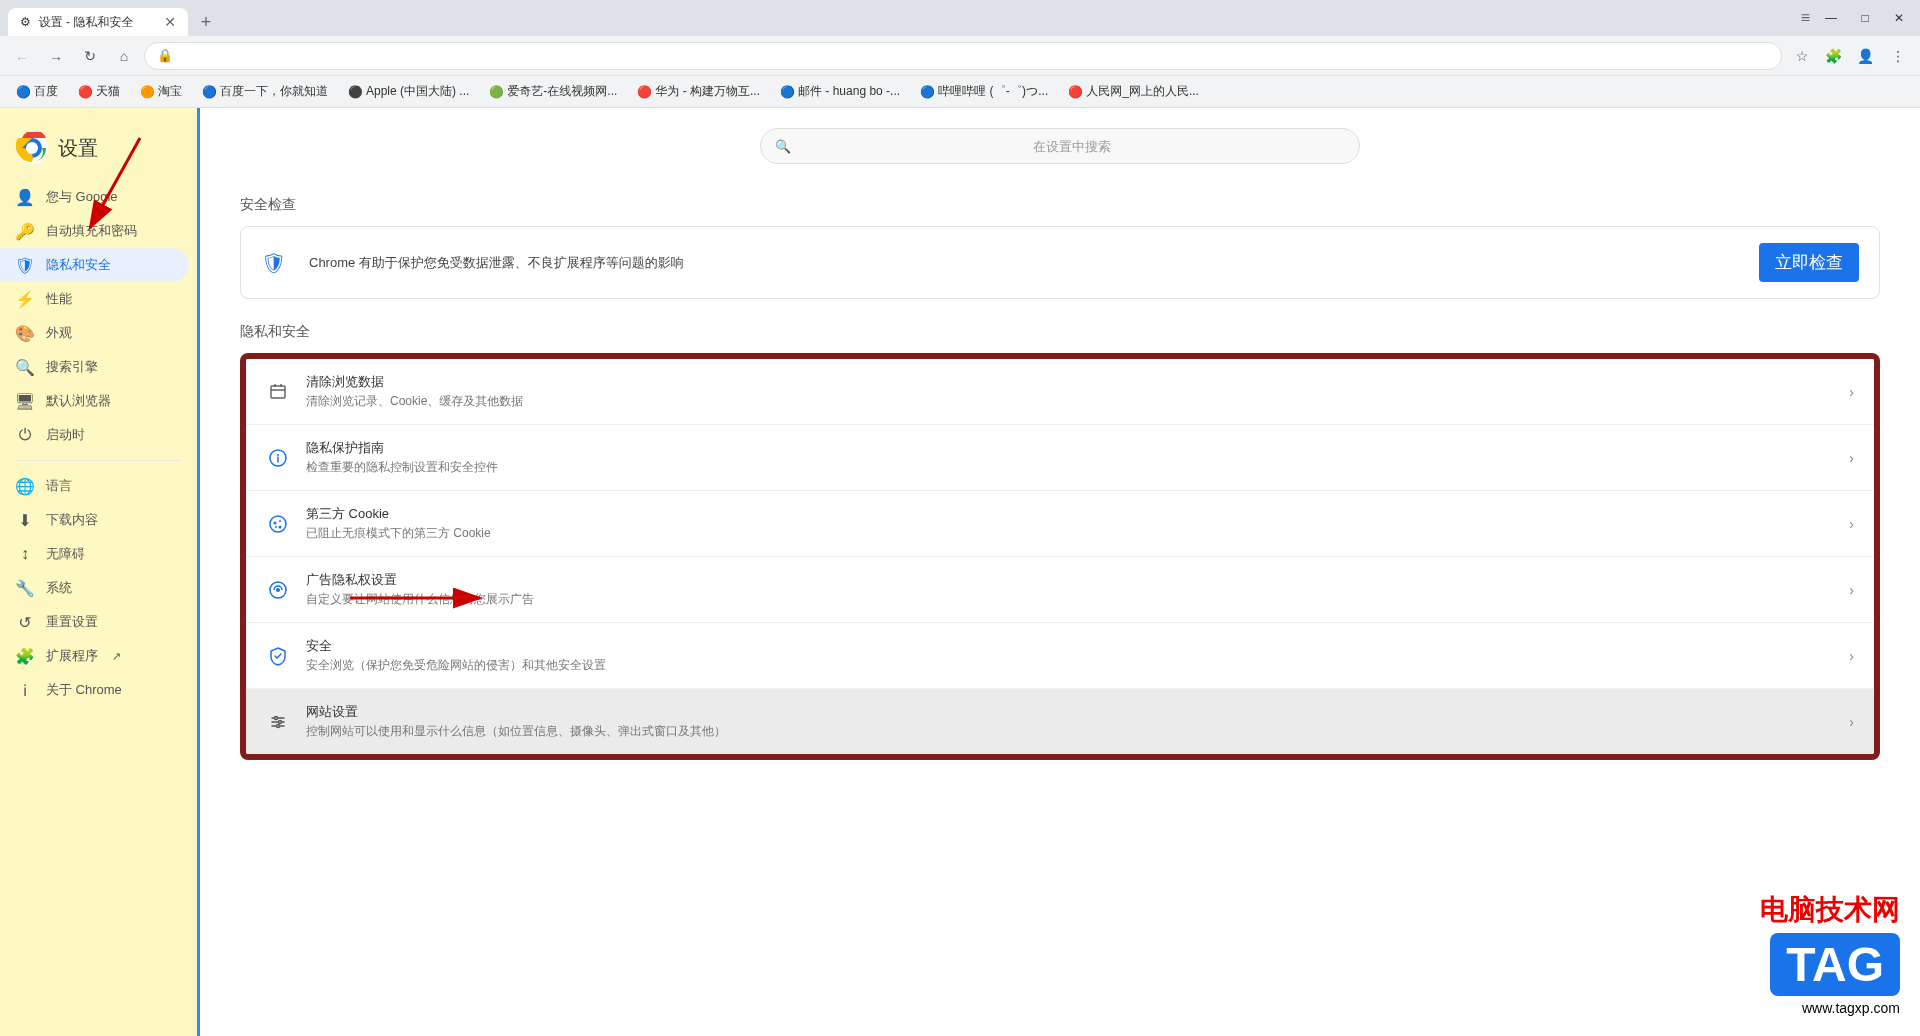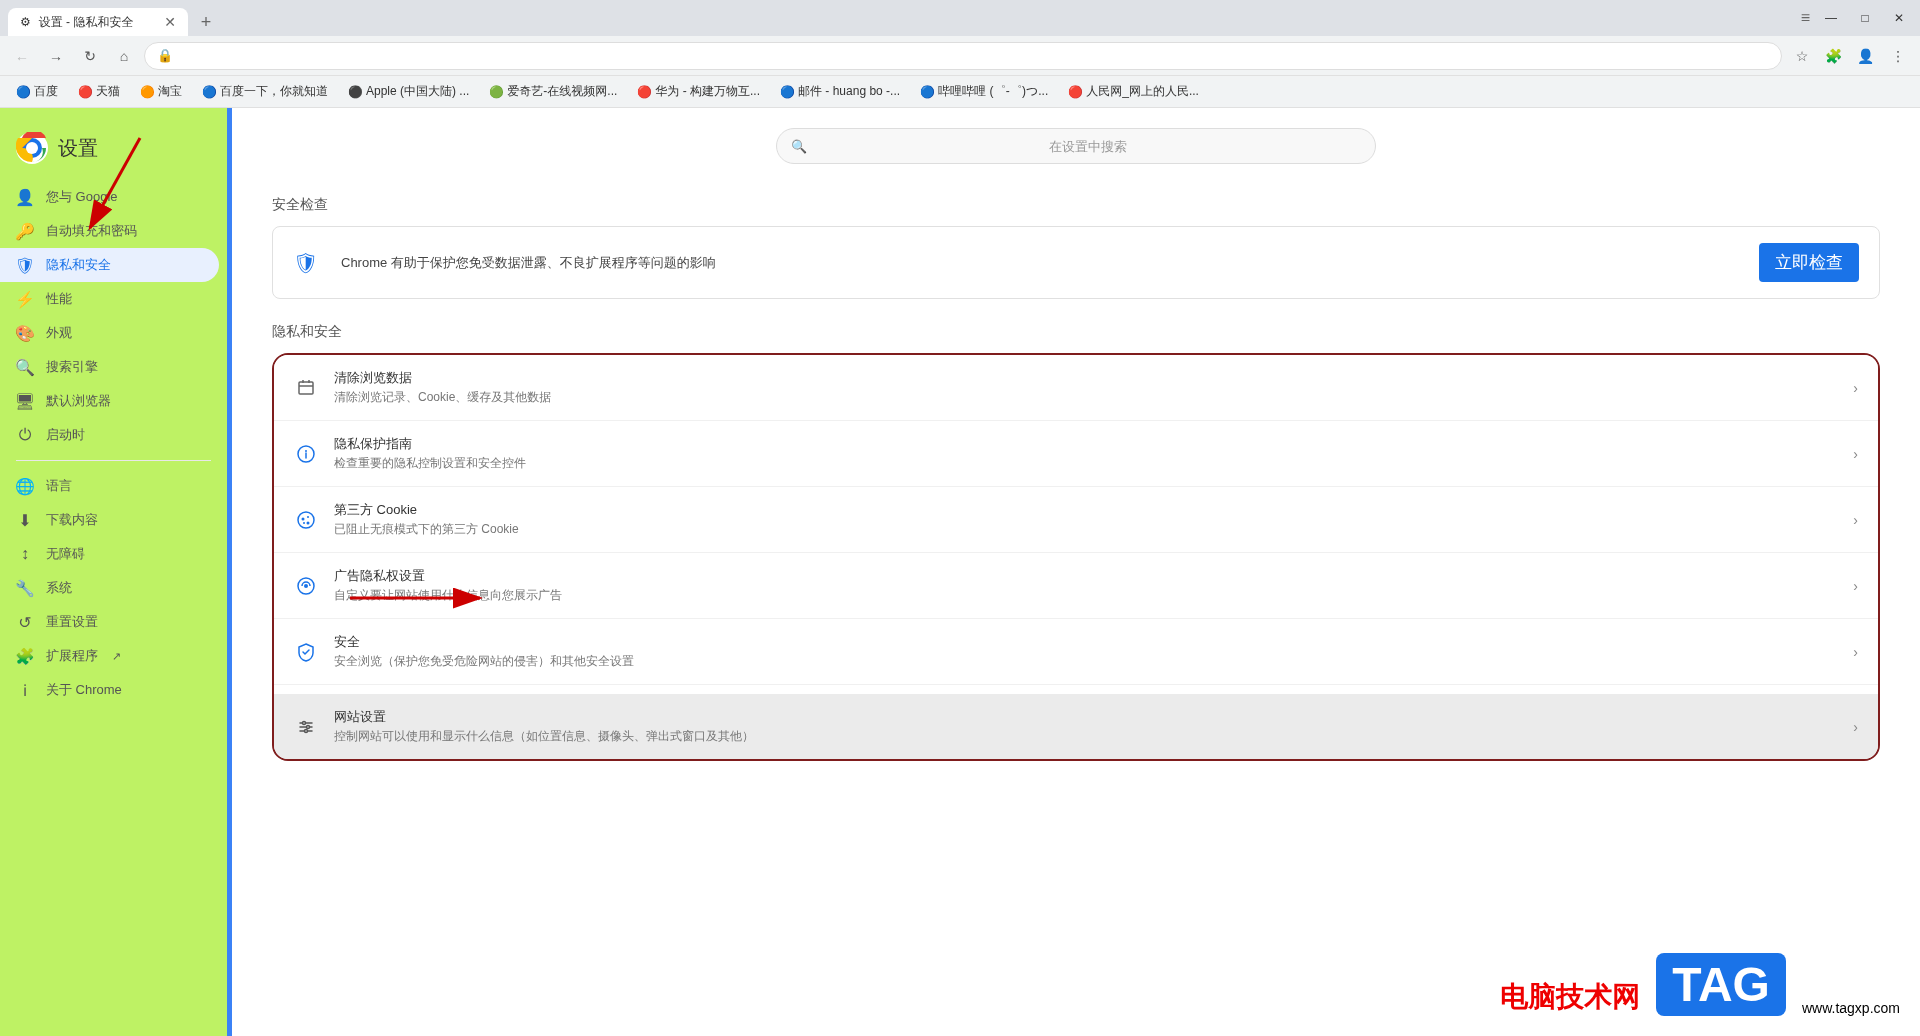--- a/index.html
+++ b/index.html
@@ -30,21 +30,21 @@
 
     
     .bookmarks-bar { height: 32px; background: #f1f3f4; display: flex; align-items: center; padding: 0 8px; gap: 4px; border-bottom: 1px solid #e0e0e0; overflow: hidden; }
     .bookmark-item { display: flex; align-items: center; gap: 4px; padding: 2px 8px; border-radius: 4px; cursor: pointer; font-size: 12px; color: #333; white-space: nowrap; }
     .bookmark-favicon { width: 14px; height: 14px; border-radius: 2px; }
 
     
     .main-content { display: flex; flex: 1; overflow: hidden; background: #fff; }
 
     
-    .sidebar { width: 232px; background: #bef264; padding: 16px 0; border-right: 5px solid #3b82f6; overflow-y: auto; }
+    .sidebar { width: 200px; background: #fef9c3; padding: 16px 0; border-right: 3px solid #3b82f6; overflow-y: auto; }
     .sidebar-header { display: flex; align-items: center; gap: 10px; padding: 8px 16px 16px; }
     .chrome-logo { width: 32px; height: 32px; }
     .sidebar-title { font-size: 20px; color: #333; font-weight: 400; }
     .sidebar-item { display: flex; align-items: center; gap: 12px; padding: 8px 16px; cursor: pointer; border-radius: 0 20px 20px 0; margin-right: 8px; color: #555; font-size: 13px; }
     .sidebar-item.active { background: #e8f0fe; color: #1a73e8; font-weight: 500; }
     .sidebar-item .item-icon { width: 18px; height: 18px; display: flex; align-items: center; justify-content: center; font-size: 16px; flex-shrink: 0; }
     .sidebar-divider { height: 1px; background: #e8e8e8; margin: 8px 16px; }
 
     
     .page-content { flex: 1; padding: 20px 40px; overflow-y: auto; background: #fff; }
@@ -55,32 +55,32 @@
 
     
     .section-title { font-size: 14px; color: #555; margin-bottom: 12px; font-weight: 400; margin-top: 24px; }
     .safety-card { background: #fff; border: 1px solid #e0e0e0; border-radius: 8px; padding: 16px 20px; display: flex; align-items: center; gap: 16px; margin-bottom: 24px; }
     .safety-icon { width: 24px; height: 24px; color: #1a73e8; font-size: 20px; }
     .safety-text { flex: 1; font-size: 13px; color: #444; margin-left: 8px; }
     .safety-btn { background: #1a73e8; color: #fff; border: none; border-radius: 4px; padding: 8px 16px; font-size: 17px; cursor: pointer; white-space: nowrap; }
 
     
     .privacy-section-title { font-size: 14px; color: #555; margin-bottom: 12px; font-weight: 400; }
-    .privacy-list { border: 2px solid #7f1d1d; border-radius: 16px; overflow: hidden; }
+    .privacy-list { border: 6px solid #7f1d1d; border-radius: 8px; overflow: hidden; }
     .privacy-item { display: flex; align-items: center; gap: 16px; padding: 14px 20px; background: #fff; border-bottom: 1px solid #f0f0f0; cursor: pointer; transition: background 0.15s; }
-    .privacy-item:last-child { border-bottom: none; margin-top: 9px; }
+    .privacy-item:last-child { border-bottom: none; }
     .privacy-item.highlighted { background: #f0f0f0; }
     .privacy-item-icon { width: 24px; height: 24px; color: #666; font-size: 18px; display: flex; align-items: center; justify-content: center; flex-shrink: 0; }
     .privacy-item-text { flex: 1; }
     .privacy-item-title { font-size: 13px; color: #333; font-weight: 500; margin-bottom: 2px; }
     .privacy-item-desc { font-size: 12px; color: #777; }
     .privacy-item-arrow { color: #888; font-size: 14px; }
 
     
-    .watermark { position: fixed; bottom: 20px; right: 20px; z-index: 9999; display: flex; flex-direction: row; align-items: flex-end; gap: 16px; }
+    .watermark { position: fixed; bottom: 20px; right: 20px; z-index: 9999; display: flex; flex-direction: column; align-items: flex-end; gap: 4px; }
     .watermark-text { color: #e00; font-size: 28px; font-weight: bold; font-family: 'Microsoft YaHei', Arial, sans-serif; }
     .watermark-tag { background: #1a73e8; color: #fff; font-size: 48px; font-weight: bold; padding: 4px 16px; border-radius: 8px; font-family: Arial, sans-serif; }
     .watermark-url { color: #000000; font-size: 14px; }
 
     
     .svg-arrows { position: absolute; top: 95px; left: 0; width: 600px; height: 550px; pointer-events: none; z-index: 100; }
   </style>
 </head>
 <body>
 

